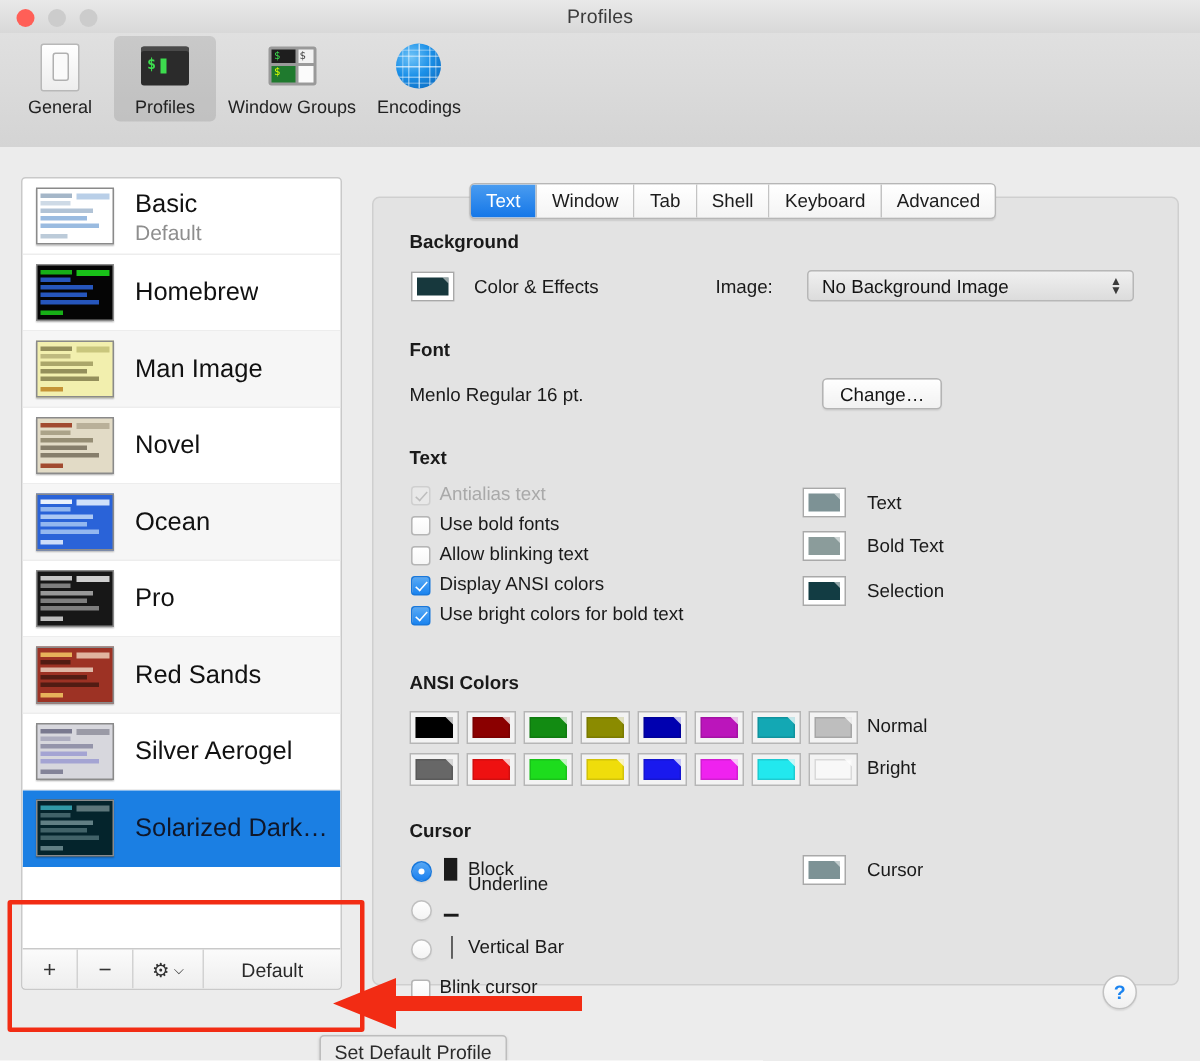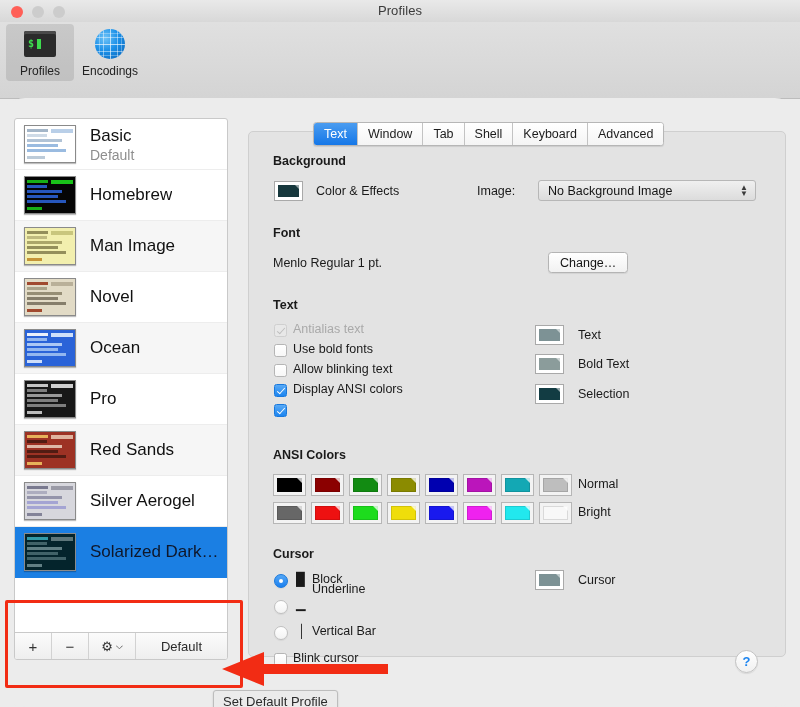--- a/index.html
+++ b/index.html
@@ -147,21 +147,20 @@
     content:"";position:absolute;left:0;top:50%;width:100%;height:1px;
     background:rgba(255,255,255,.65);
     box-shadow: 0 -7px 0 rgba(255,255,255,.45), 0 7px 0 rgba(255,255,255,.45),
                 0 -11px 0 rgba(255,255,255,.3), 0 11px 0 rgba(255,255,255,.3);
   }
 
   
   .content {
     position:absolute; left:0; top:98px; width:800px; height:609px;
     background:#ececec;
-    border-radius:25px;
   }
 
   
   .profile-pane {
     position:absolute; left:14px; top:20px;
     width:214px; height:542px;
     background:#ffffff;
     border:1px solid #c9c9c9;
     border-radius:3px;
     overflow:hidden;
@@ -456,28 +455,45 @@
 
   <div class="titlebar">
     <div class="traffic close"></div>
     <div class="traffic min"></div>
     <div class="traffic zoom"></div>
     <div class="win-title">Profiles</div>
   </div>
 
   <div class="toolbar">
     <div class="tb-items">
+      <div class="tb-item">
+        <div class="tb-icon">
+            <div class="ic-general"></div>
+          </div>
+        <div class="tb-label">General</div>
+      </div>
       <div class="tb-item selected">
         <div class="tb-icon">
           <div class="ic-profiles">
               <span class="dollar">$</span>
               <span class="caret"></span>
             </div>
         </div>
         <div class="tb-label">Profiles</div>
+      </div>
+      <div class="tb-item">
+        <div class="tb-icon">
+          <div class="ic-wingroups">
+              <span class="wg-a"></span>
+              <span class="wg-b"></span>
+              <span class="wg-c"></span>
+              <span class="wg-d"></span>
+            </div>
+        </div>
+        <div class="tb-label">Window Groups</div>
       </div>
       <div class="tb-item">
         <div class="tb-icon">
             <div class="ic-globe"></div>
           </div>
         <div class="tb-label">Encodings</div>
       </div>
     </div>
   </div>
 
@@ -657,38 +673,39 @@
     <div class="lbl" style="left:477px; top:86px;">Image:</div>
     <div class="combobox" style="left:538px; top:82px; width:218px;">
       <span>No Background Image</span>
       <span class="steppers">
           <span>▲</span>
           <span>▼</span>
         </span>
     </div>
 
     <div class="sect-title" style="left:273px; top:128px;">Font</div>
-    <div class="lbl" style="left:273px; top:158px;">Menlo Regular 1 pt.</div>
+    <div class="lbl" style="left:273px; top:158px;">Menlo Regular 16 pt.</div>
     <div class="pushbtn" style="left:548px; top:154px;">Change…</div>
 
     <div class="sect-title" style="left:273px; top:200px;">Text</div>
 
     <div class="cb disabled" style="left:274px; top:226px;"></div>
     <div class="lbl dim" style="left:293px; top:224px;">Antialias text</div>
 
     <div class="cb" style="left:274px; top:246px;"></div>
     <div class="lbl" style="left:293px; top:244px;">Use bold fonts</div>
 
     <div class="cb" style="left:274px; top:266px;"></div>
     <div class="lbl" style="left:293px; top:264px;">Allow blinking text</div>
 
     <div class="cb checked" style="left:274px; top:286px;"></div>
     <div class="lbl" style="left:293px; top:284px;">Display ANSI colors</div>
 
     <div class="cb checked" style="left:274px; top:306px;"></div>
+    <div class="lbl" style="left:293px; top:304px;">Use bright colors for bold text</div>
 
     <div class="swatch" style="left:535px; top:227px;">
         <i style="background:#7d9295"></i>
       </div>
     <div class="lbl" style="left:578px; top:230px;">Text</div>
 
     <div class="swatch" style="left:535px; top:256px;">
         <i style="background:#8b9c9b"></i>
       </div>
     <div class="lbl" style="left:578px; top:259px;">Bold Text</div>

